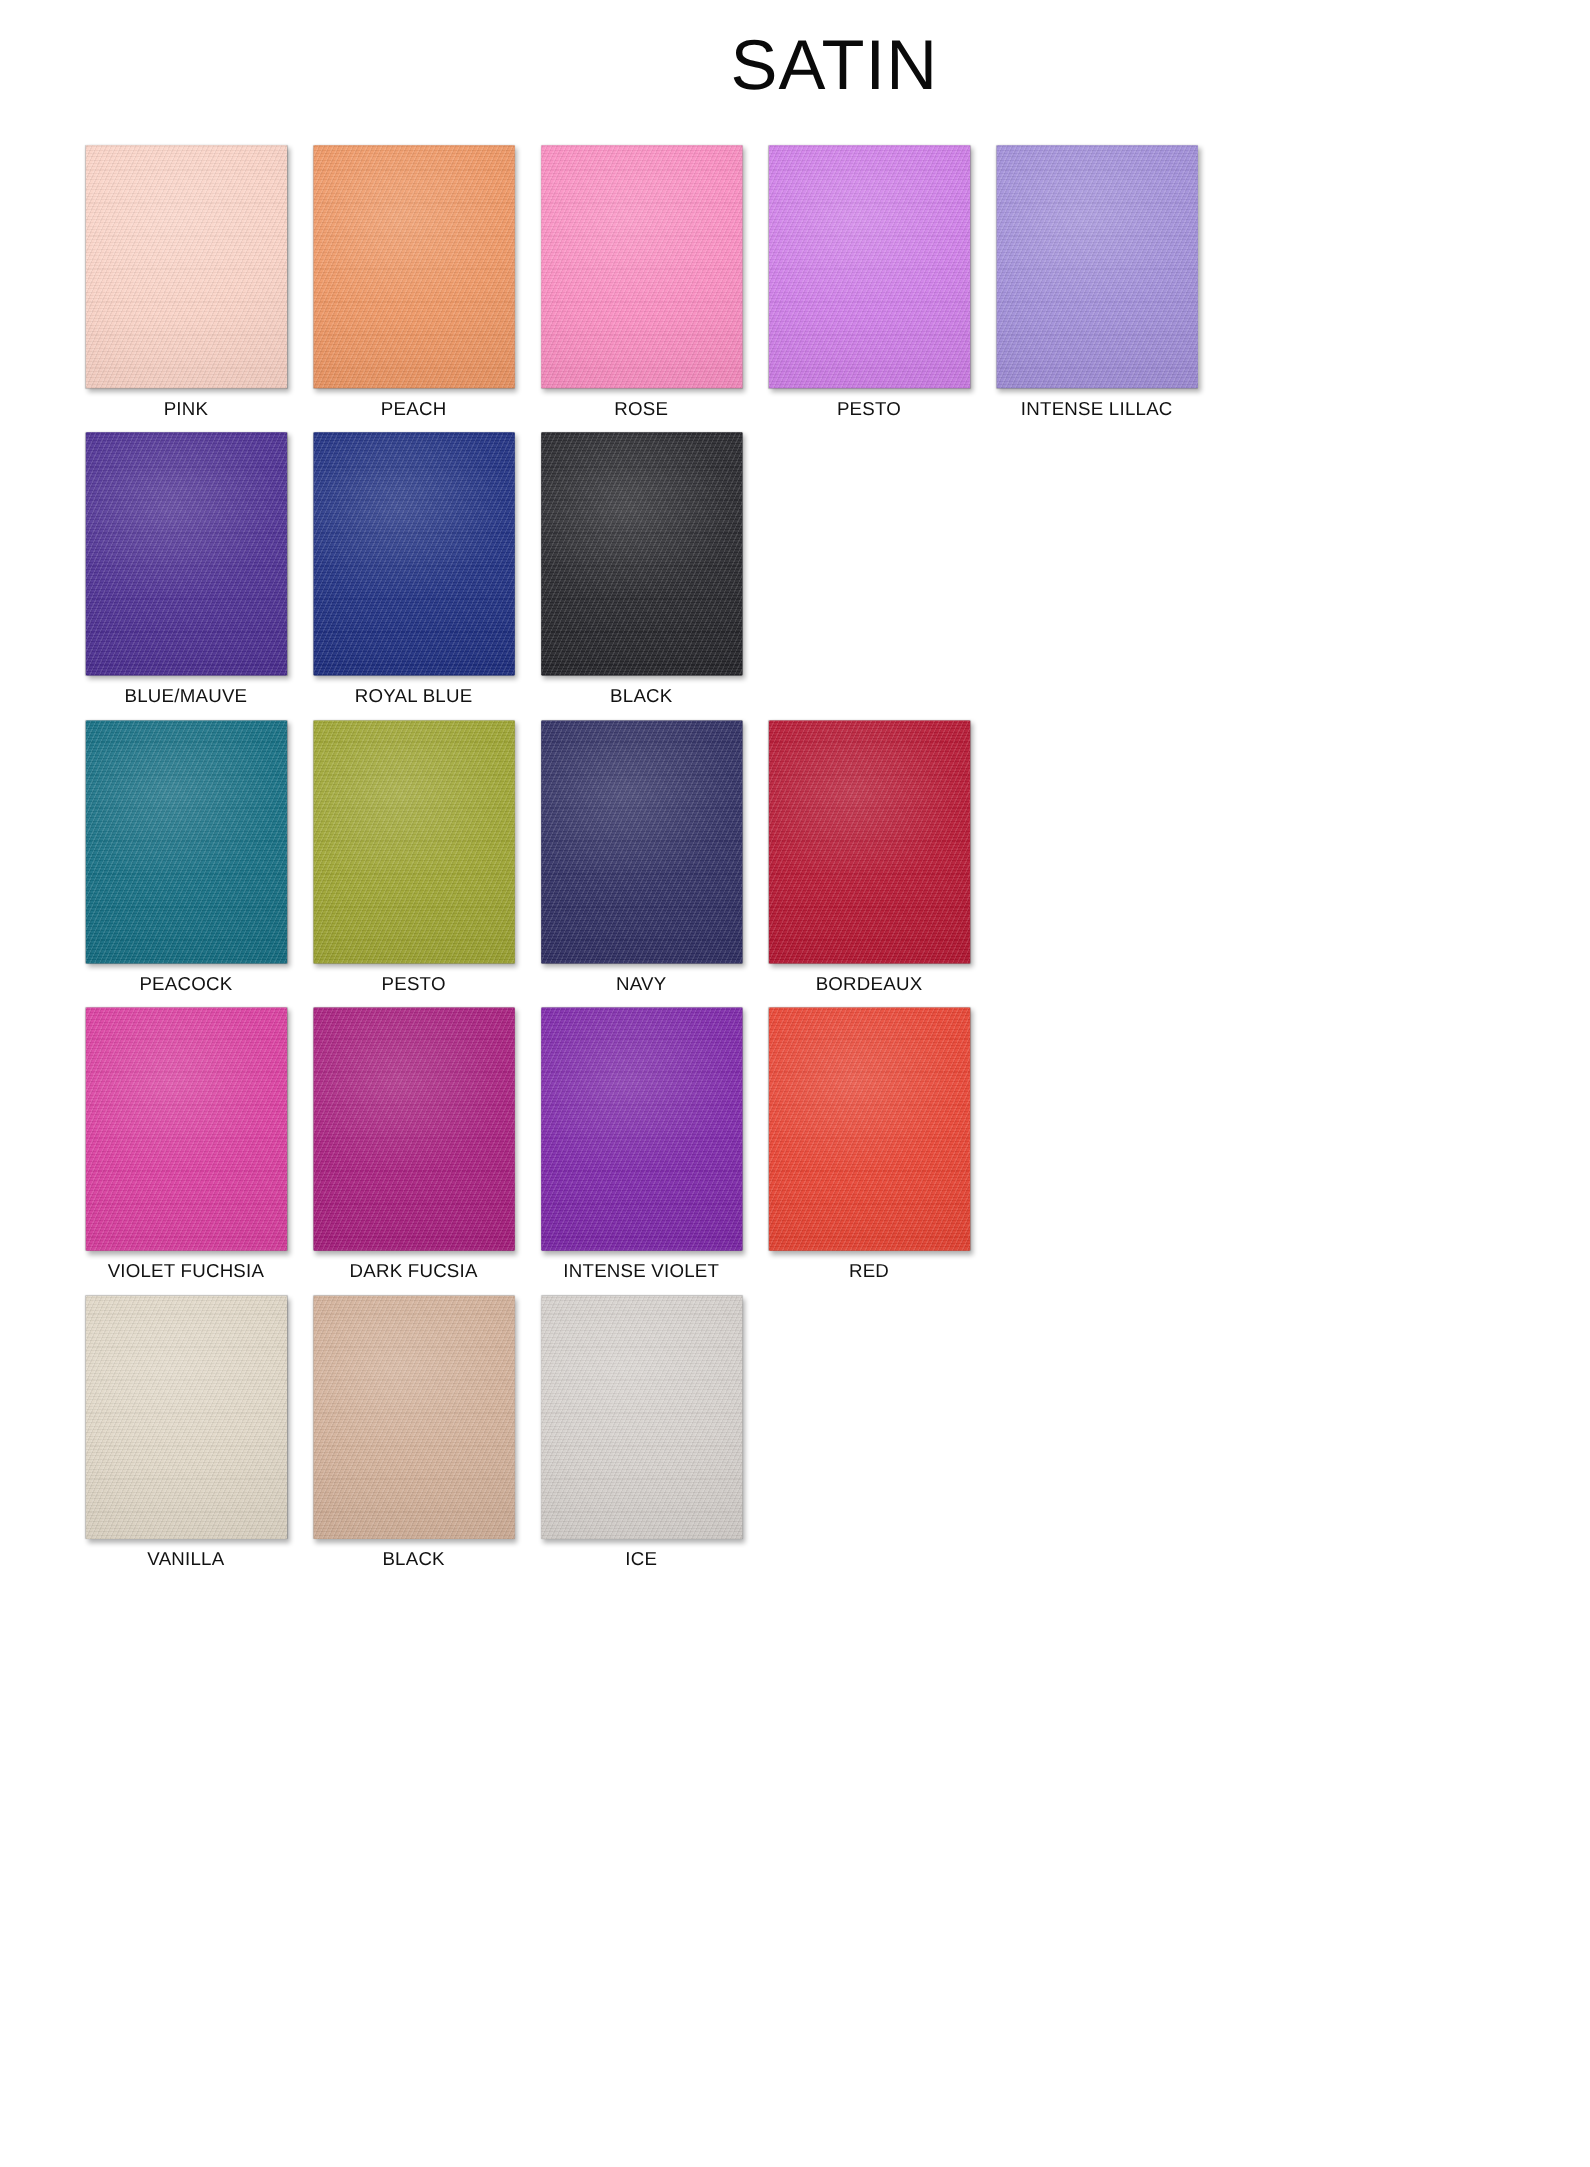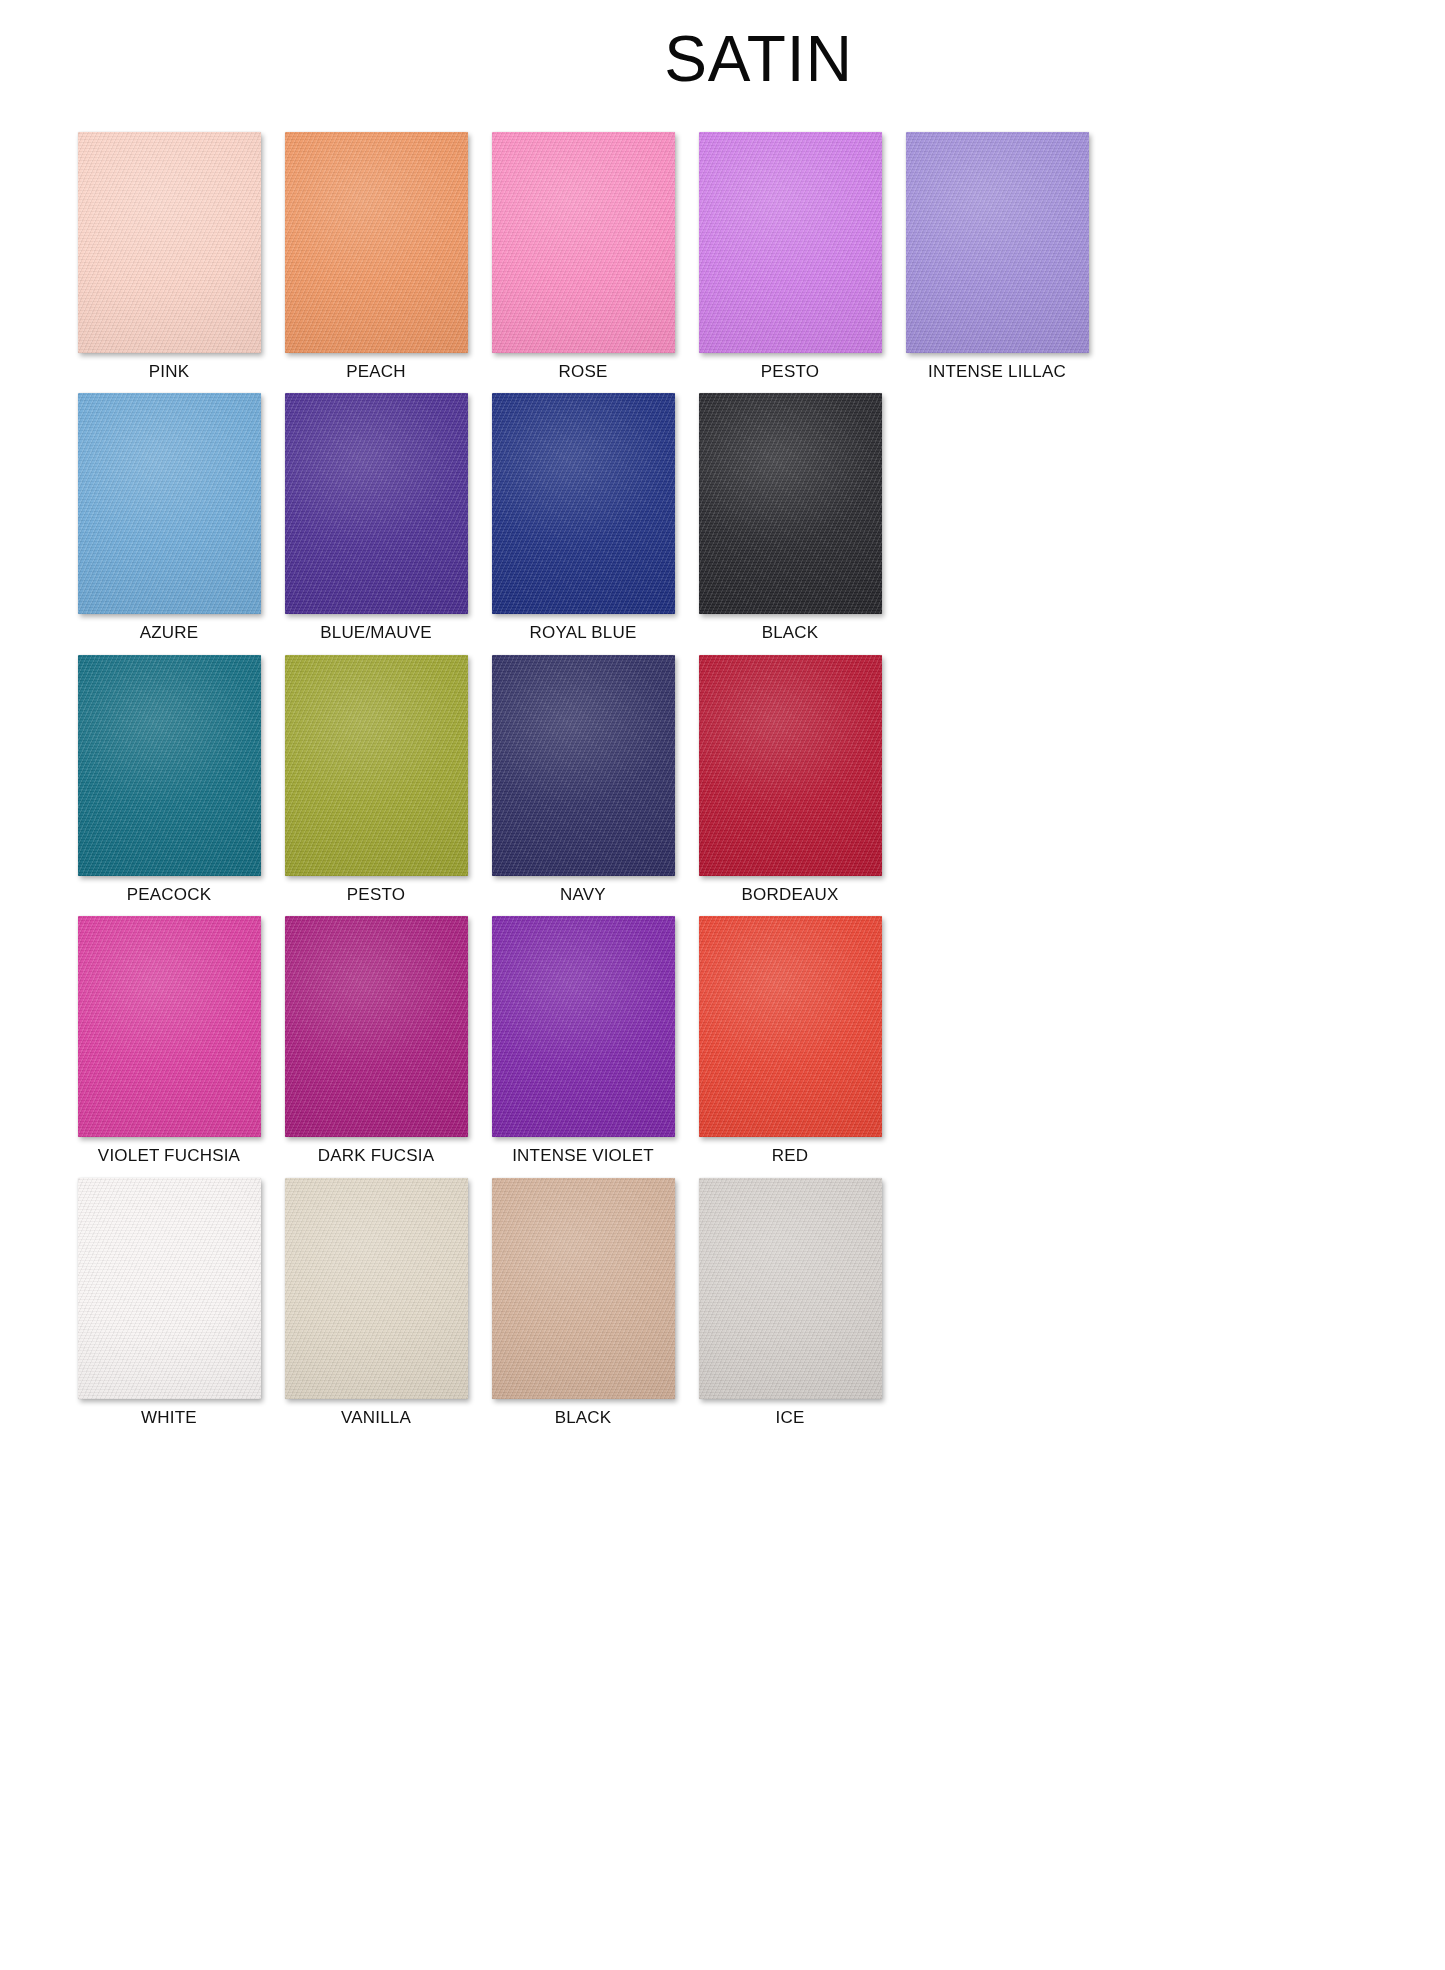--- a/index.html
+++ b/index.html
@@ -172,26 +172,20 @@
         <div class="swatch-cell">
           <div class="chip-wrap">
             <div class="chip" style="background-color: rgb(159, 140, 216);"></div>
           </div>
           <div class="chip-label">INTENSE LILLAC</div>
         </div>
       </div>
       <div class="swatch-row">
         <div class="swatch-cell">
           <div class="chip-wrap">
-            <div class="chip" style="background-color: rgb(108, 168, 214);"></div>
-          </div>
-          <div class="chip-label">AZURE</div>
-        </div>
-        <div class="swatch-cell">
-          <div class="chip-wrap">
             <div class="chip" style="background-color: rgb(74, 44, 145);"></div>
           </div>
           <div class="chip-label">BLUE/MAUVE</div>
         </div>
         <div class="swatch-cell">
           <div class="chip-wrap">
             <div class="chip" style="background-color: rgb(27, 44, 128);"></div>
           </div>
           <div class="chip-label">ROYAL BLUE</div>
         </div>
@@ -250,26 +244,20 @@
         <div class="swatch-cell">
           <div class="chip-wrap">
             <div class="chip" style="background-color: rgb(232, 64, 47);"></div>
           </div>
           <div class="chip-label">RED</div>
         </div>
       </div>
       <div class="swatch-row">
         <div class="swatch-cell">
           <div class="chip-wrap">
-            <div class="chip" style="background-color: rgb(248, 244, 243);"></div>
-          </div>
-          <div class="chip-label">WHITE</div>
-        </div>
-        <div class="swatch-cell">
-          <div class="chip-wrap">
             <div class="chip" style="background-color: rgb(223, 214, 197);"></div>
           </div>
           <div class="chip-label">VANILLA</div>
         </div>
         <div class="swatch-cell">
           <div class="chip-wrap">
             <div class="chip" style="background-color: rgb(210, 175, 151);"></div>
           </div>
           <div class="chip-label">BLACK</div>
         </div>

